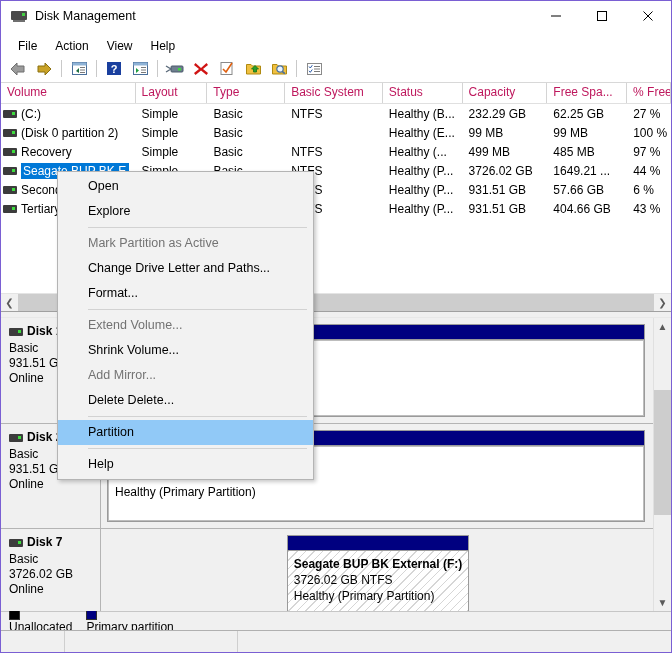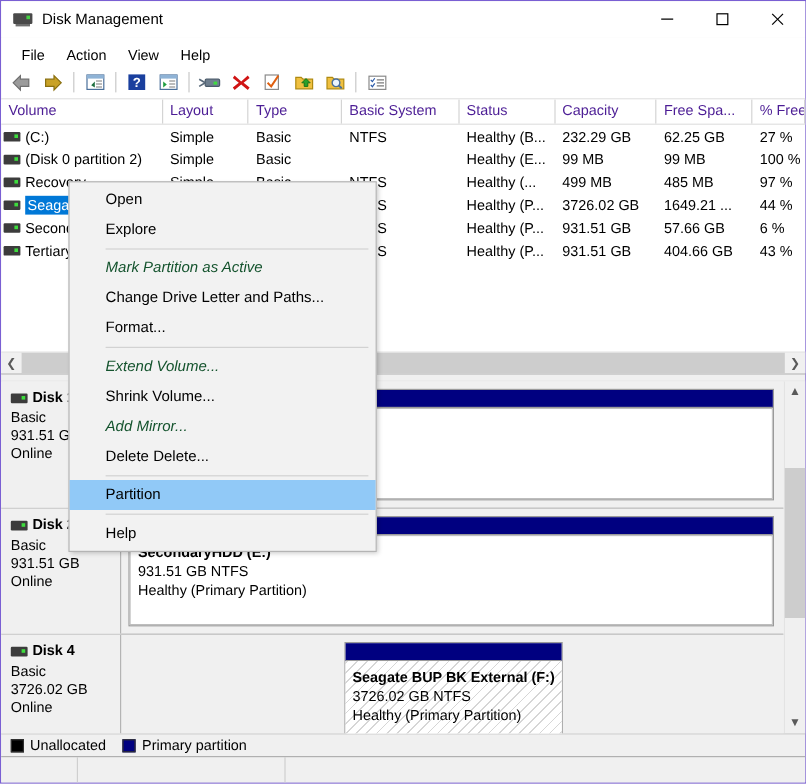--- a/index.html
+++ b/index.html
@@ -118,21 +118,21 @@
     background: #ffffff;
     border-bottom: 1px solid #e0e0e0;
     flex: 0 0 auto;
   }
   .vol-head .cell {
     border-right: 1px solid #d4d4d4;
     padding-left: 6px;
     font-size: 12px;
     line-height: 19px;
     box-sizing: border-box;
-    color: #4c1d95;
+    color: #be185d;
     white-space: nowrap;
     overflow: hidden;
   }
   .vol-rows { flex: 1 1 auto; position: relative; }
   .vol-row {
     display: flex;
     height: 19px;
     align-items: center;
     font-size: 12px;
     white-space: nowrap;
@@ -321,22 +321,23 @@
     flex: 0 0 auto;
     border-top: 1px solid #c6c6c6;
   }
   .legend .sw {
     width: 11px; height: 11px;
     margin-right: 5px;
     border: 1px solid #303030;
     box-sizing: border-box;
   }
   .legend .lg-item {
-    display: flex; align-items: center;
+    display: flex; align-items: flex-start;
     margin-right: 14px;
+    flex-direction: column;
   }
 
   
   .statusbar {
     height: 21px;
     background: #f0f0f0;
     display: flex;
     align-items: stretch;
     flex: 0 0 auto;
     border-top: 1px solid #b0b0b0;
@@ -345,37 +346,37 @@
     border-right: 1px solid #cfcfcf;
     box-sizing: border-box;
   }
   .sb1 { width: 64px; }
   .sb2 { width: 173px; }
   .sb3 { flex: 1 1 auto; border-right: none; }
 
   
   .ctxmenu {
     position: absolute;
-    left: 56px; top: 150px;
+    left: 56px; top: 170px;
     width: 255px;
     background: #f2f2f2;
     border: 1px solid #b4b4b4;
     box-shadow: 2px 2px 4px rgba(0,0,0,0.22);
     padding: 2px 0;
     z-index: 50;
     font-size: 12.5px;
   }
   .ctx-item {
     height: 25px;
     line-height: 25px;
     padding-left: 30px;
     color: #000;
     white-space: nowrap;
   }
-  .ctx-item.disabled { color: #14532d; font-style: italic; }
+  .ctx-item.disabled { color: #737373; }
   .ctx-item.highlight { background: #91c9f7; }
   .ctx-sep {
     height: 1px;
     background: #d2d2d2;
     margin: 3px 6px 3px 30px;
   }
 </style>
 </head>
 <body>
 
@@ -684,21 +685,21 @@
         </div>
       </div>
 
       <div class="disk-row" style="height:105px;">
         <div class="disk-info">
           <div class="dtitle">
             <span class="volicon">
                 <span class="b"></span>
                 <span class="g"></span>
               </span>
-            <span>Disk 4</span>
+            <span>Disk 7</span>
           </div>
           <div>Basic</div>
           <div>3726.02 GB</div>
           <div>Online</div>
         </div>
         <div class="disk-parts" style="padding-right:4px;align-items:center;">
           <div class="part">
             <div class="part-cap"></div>
             <div class="part-body hatched">
               <div class="pname">Seagate BUP BK External  (F:)</div>

